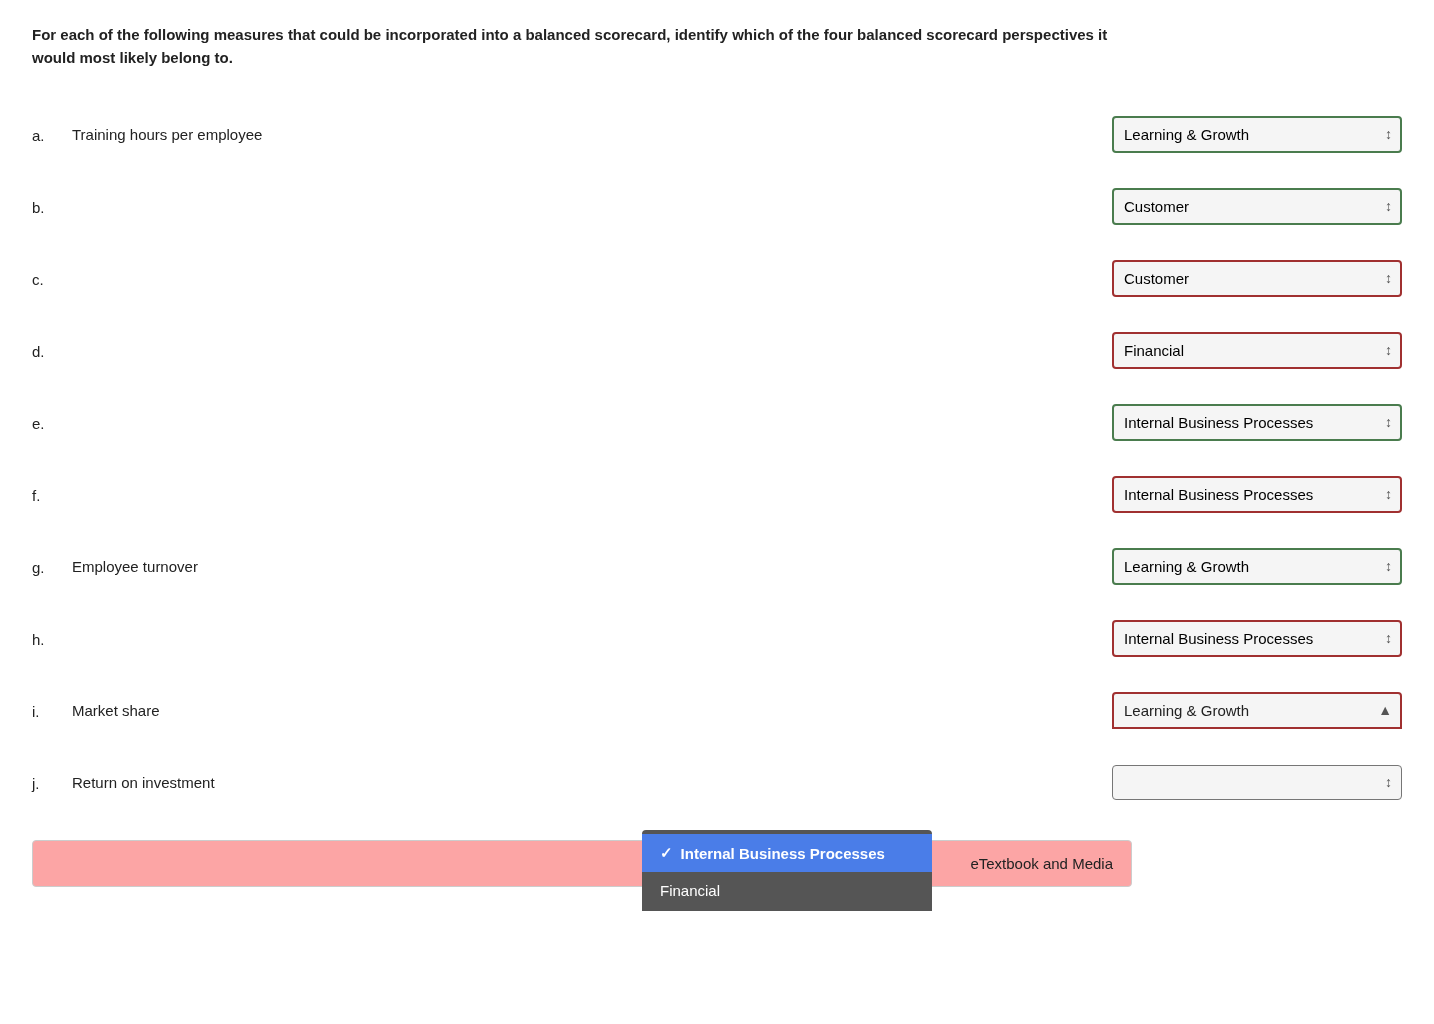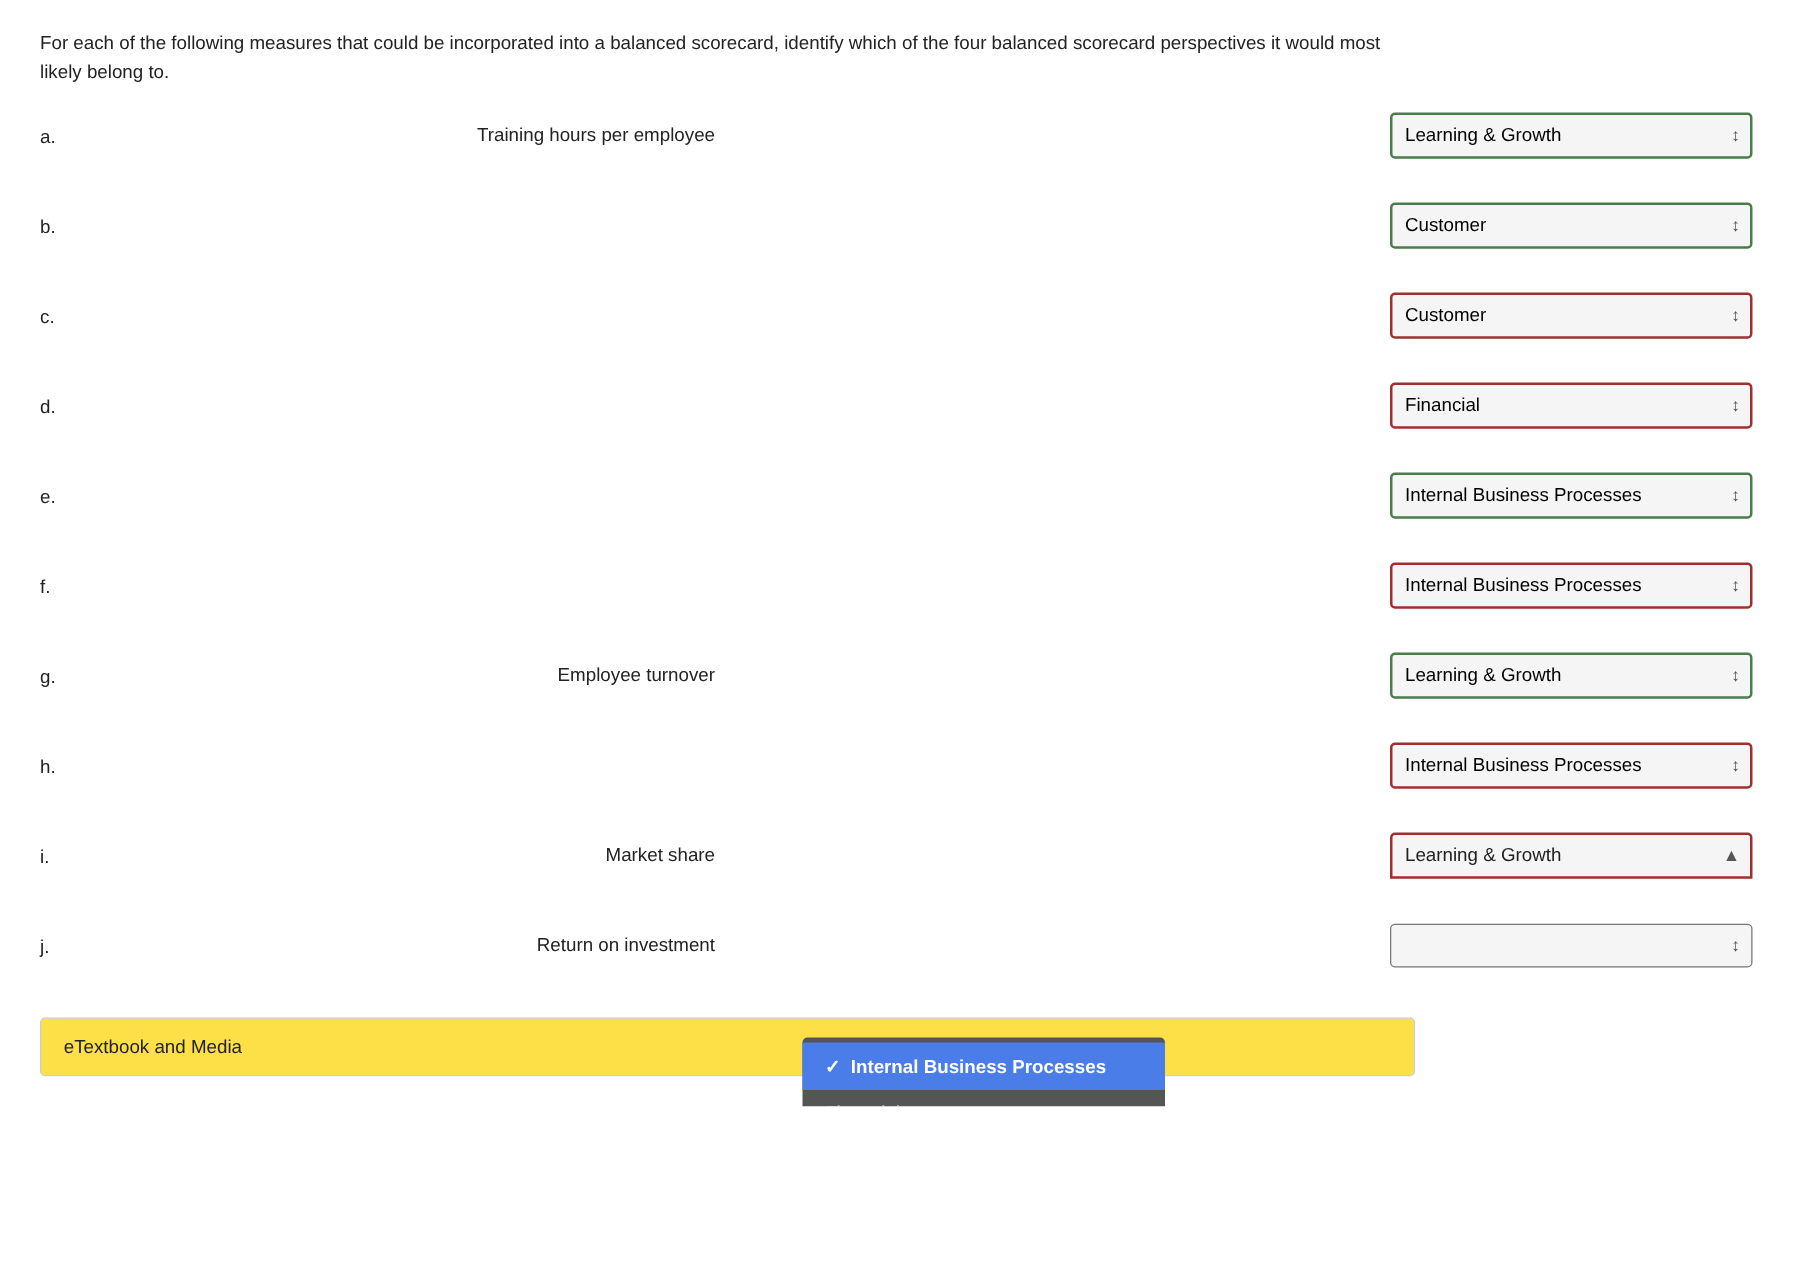--- a/index.html
+++ b/index.html
@@ -7,41 +7,41 @@
       font-family: Arial, sans-serif;
       font-size: 16px;
       background: #fff;
       color: #222;
       padding: 24px 32px;
       position: relative;
     }
     .instructions {
       font-size: 15px;
       line-height: 1.5;
-      margin-bottom: 13px;
+      margin-bottom: 39px;
       max-width: 1100px;
+      font-weight: bold;
     }
     .question-row {
       display: flex;
       align-items: center;
       margin-bottom: 20px;
       min-height: 52px;
     }
     .question-label {
       font-size: 15px;
       width: 40px;
       color: #222;
       flex-shrink: 0;
       padding-top: 2px;
     }
     .question-text {
       font-size: 15px;
       flex: 1;
       max-width: 500px;
-      text-align: right;
     }
     .select-wrapper {
       margin-left: auto;
       width: 290px;
       position: relative;
     }
     select {
       width: 100%;
       padding: 8px 32px 8px 10px;
       font-size: 15px;
@@ -69,22 +69,23 @@
       font-size: 14px;
       color: #555;
     }
     .footer-bar {
       margin-top: 32px;
       border: 1px solid #ccc;
       border-radius: 4px;
       padding: 14px 18px;
       font-size: 15px;
       color: #222;
-      background: #fde047;
+      background: #fca5a5;
       max-width: 1100px;
+      text-align: right;
     }
     
     .dropdown-overlay {
       position: absolute;
       background: #555;
       border-radius: 4px;
       z-index: 100;
       width: 290px;
       padding: 4px 0;
       color: #fff;

